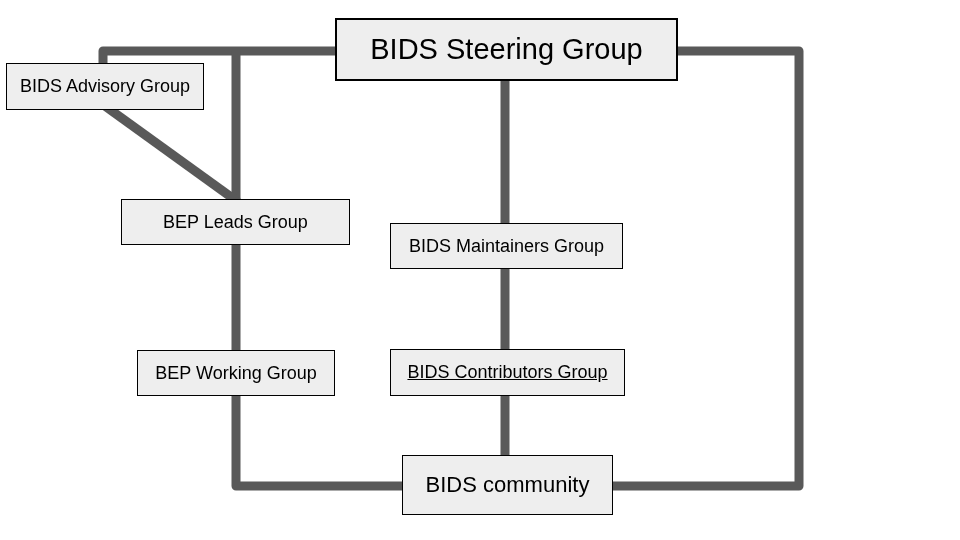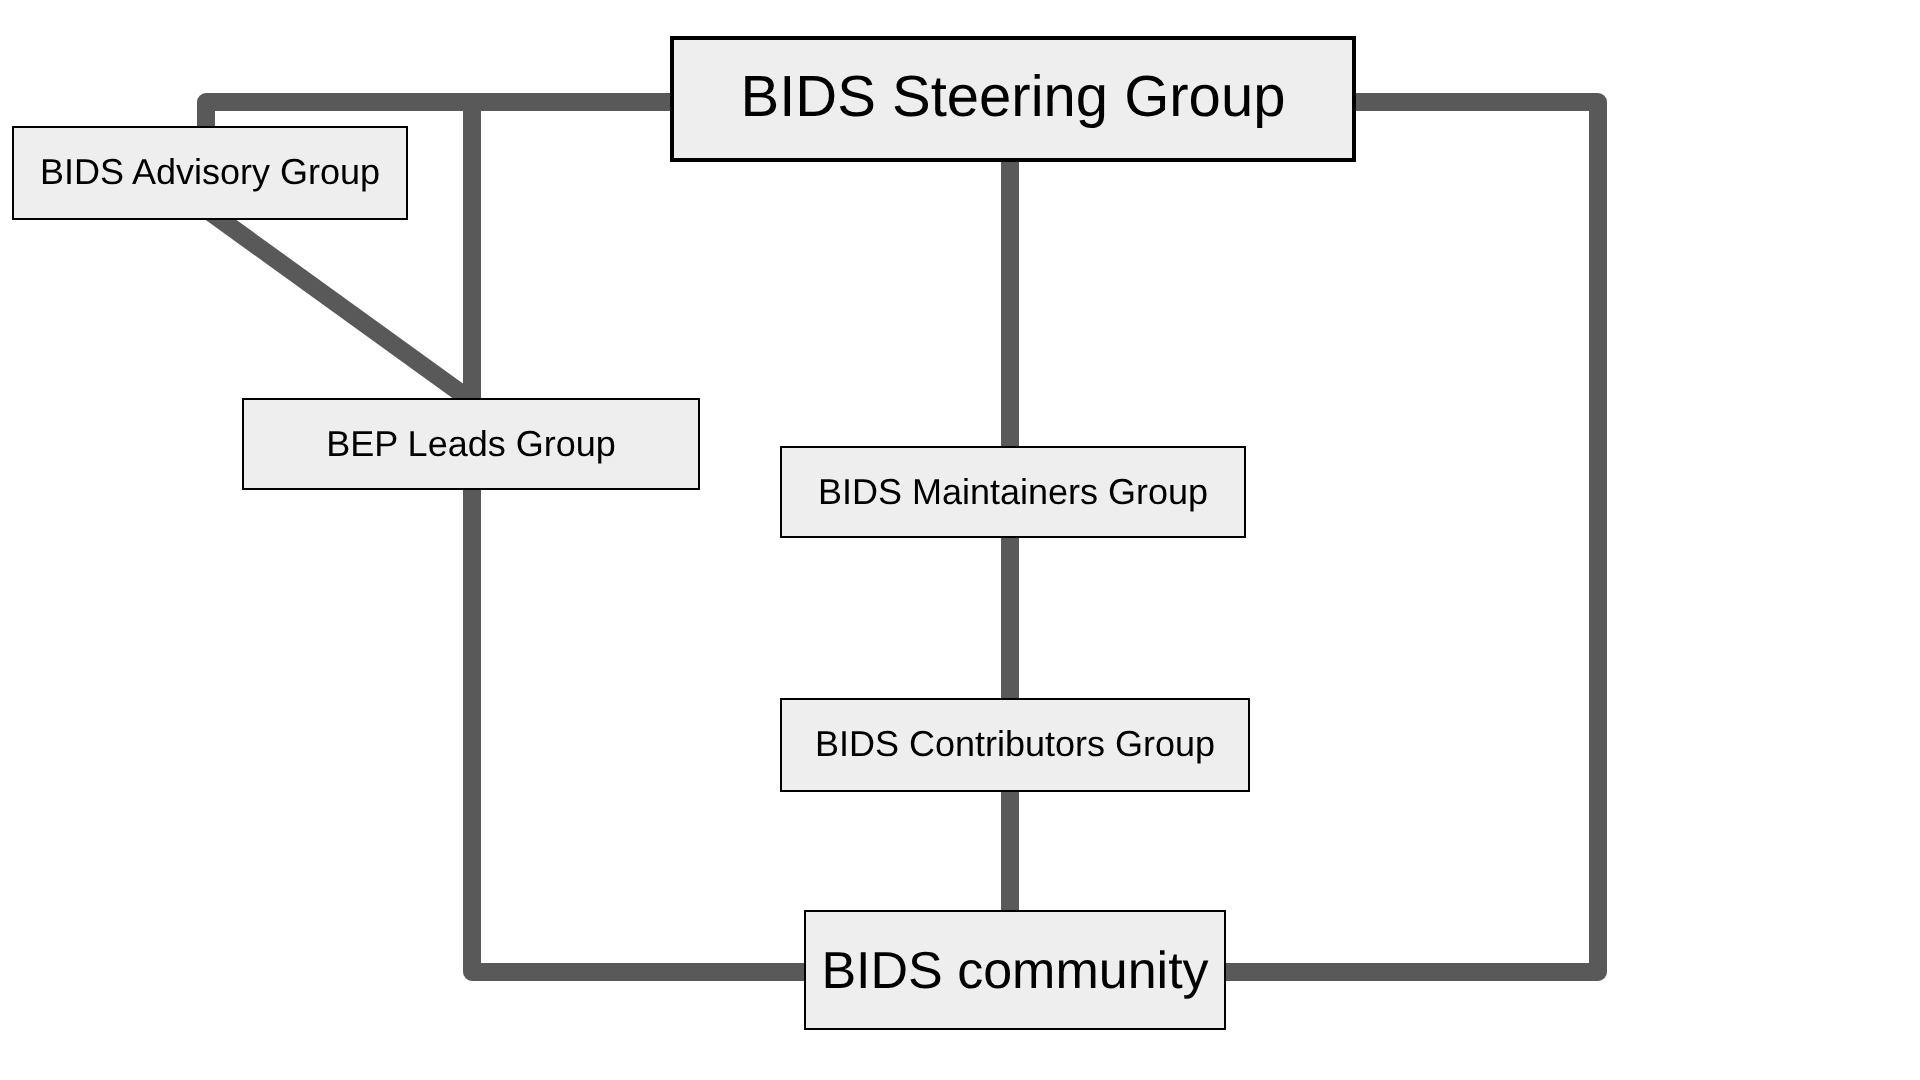--- a/index.html
+++ b/index.html
@@ -46,22 +46,22 @@
   .node-steering {
     left: 335px; top: 18px; width: 343px; height: 63px;
     border-width: 2px;
     font-size: 29px;
   }
   .node-advisory    { left: 6px;   top: 63px;  width: 198px; height: 47px; }
   .node-bep-leads   { left: 121px; top: 199px; width: 229px; height: 46px; }
   .node-maintainers { left: 390px; top: 199px; width: 233px; height: 46px; margin-top: 24px; }
   .node-other       { left: 692px; top: 186px; width: 217px; height: 69px; padding: 0 10px; }
   .node-bep-working { left: 137px; top: 350px; width: 198px; height: 46px; }
-  .node-contributors{ left: 390px; top: 349px; width: 235px; height: 47px; }
-  .node-community   { left: 402px; top: 455px; width: 211px; height: 60px; font-size: 26px; }
+  .node-contributors{ left: 390px; top: 349px; width: 235px; height: 47px; text-decoration: underline; }
+  .node-community   { left: 402px; top: 455px; width: 211px; height: 60px; font-size: 22px; }
 </style>
 </head>
 <body>
 
 <div class="canvas">
 
   <svg class="connectors" viewBox="0 0 960 540" xmlns="http://www.w3.org/2000/svg">
 
     <path d="M 103 66 L 103 51 L 340 51" stroke="#595959"></path>
 
@@ -84,20 +84,23 @@
 
   <div class="node node-advisory">
     <span>BIDS Advisory Group</span>
   </div>
 
   <div class="node node-maintainers">
     <span>BIDS Maintainers Group</span>
   </div>
 
 
+  <div class="node node-bep-working">
+    <span>BEP Working Group</span>
+  </div>
 
   <div class="node node-contributors">
     <span>BIDS Contributors Group</span>
   </div>
 
   <div class="node node-community">
     <span>BIDS community</span>
   </div>
 
 </div>

